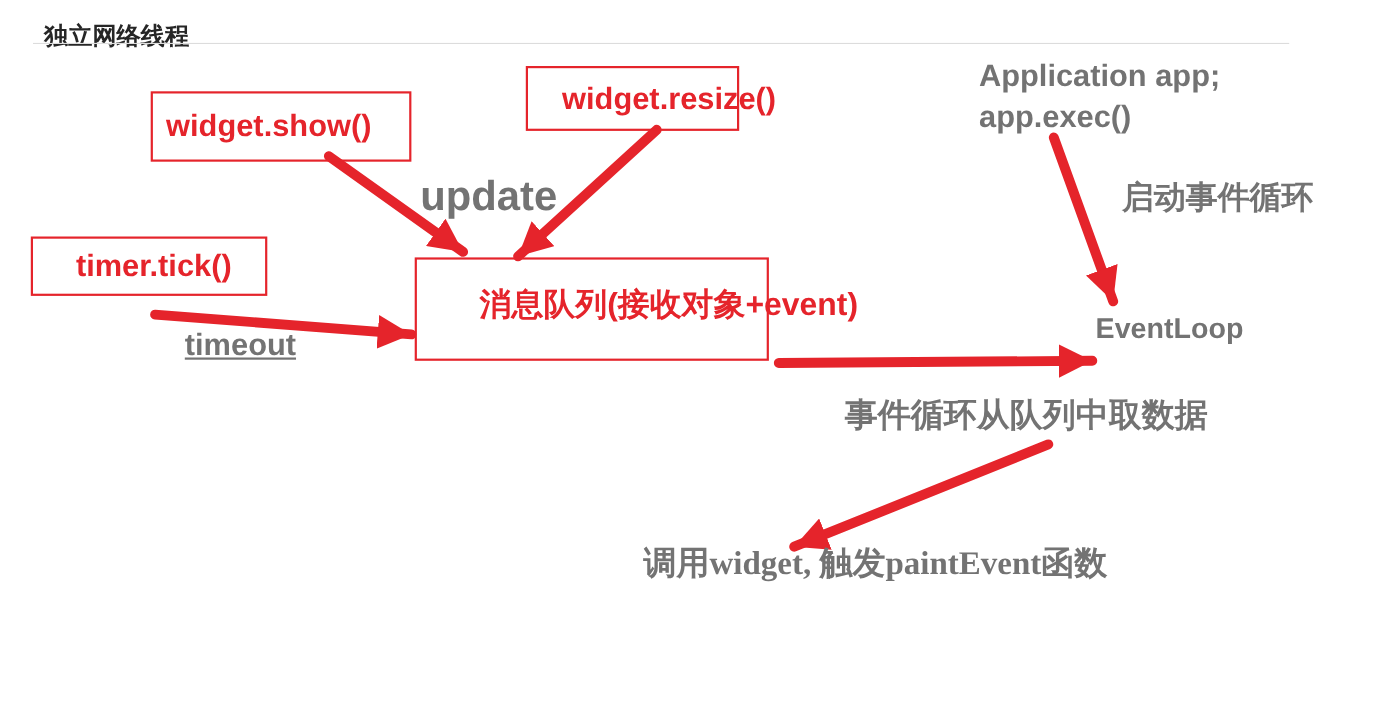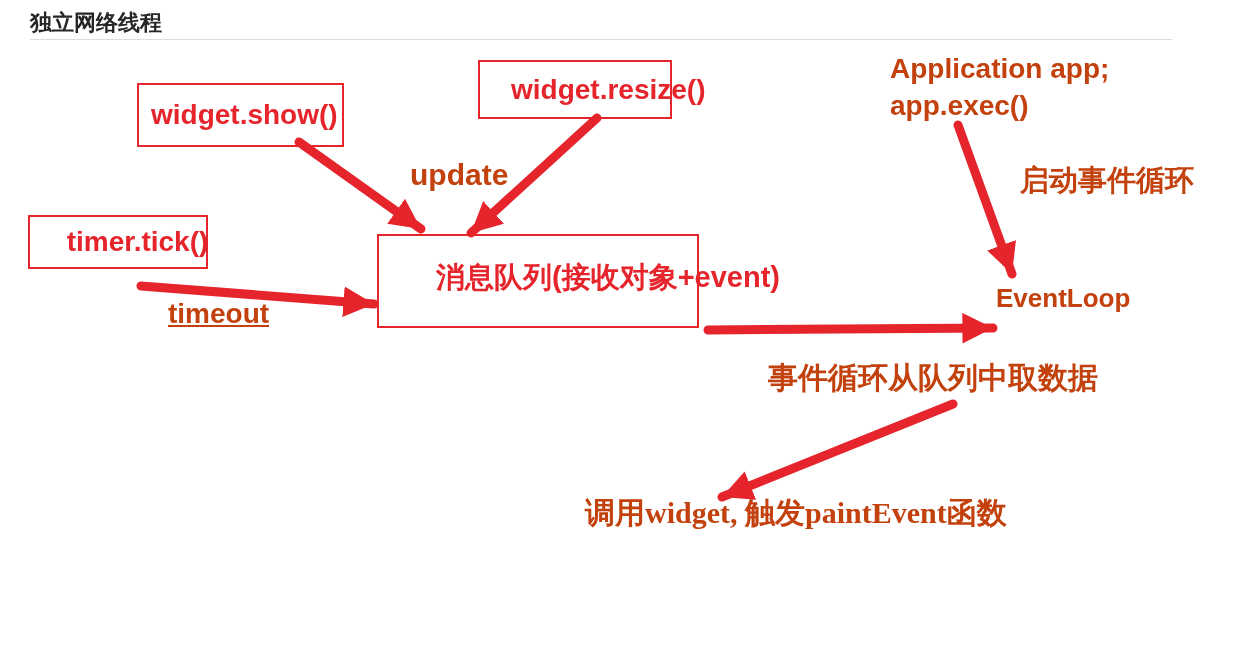--- a/index.html
+++ b/index.html
@@ -12,21 +12,21 @@
     position: relative;
     width: 1260px;
     height: 652px;
     background: #ffffff;
     overflow: hidden;
   }
   .page-title {
     position: absolute;
     left: 28px;
     top: 6px;
-    margin: 2px;
+    margin: 12px;
     font-size: 22px;
     font-weight: bold;
     color: #262626;
     white-space: nowrap;
   }
   .title-divider {
     position: absolute;
     left: 30px;
     top: 39px;
     width: 1142px;
@@ -50,34 +50,34 @@
   }
   .node-box .box-label {
     font-weight: bold;
     color: #e5242b;
     white-space: nowrap;
     line-height: 1;
   }
   .red-label {
     position: absolute;
     font-weight: bold;
-    color: #c2410c;
+    color: #737373;
     white-space: nowrap;
     line-height: 1;
   }
-  .box-widget-show   { left: 137px; top: 83px;  width: 207px; height: 64px; }
+  .box-widget-show   { left: 137px; top: 83px;  width: 237px; height: 64px; }
   .box-widget-show .box-label   { font-size: 28px; padding-left: 12px; }
   .box-widget-resize { left: 478px; top: 60px;  width: 194px; height: 59px; }
   .box-widget-resize .box-label { font-size: 28px; padding-left: 31px; }
-  .box-timer-tick    { left: 28px;  top: 215px; width: 180px; height: 54px; justify-content: center; }
+  .box-timer-tick    { left: 28px;  top: 215px; width: 215px; height: 54px; }
   .box-timer-tick .box-label    { font-size: 28px; padding-left: 39px; }
   .box-message-queue { left: 377px; top: 234px; width: 322px; height: 94px; padding-left: 47px; }
   .box-message-queue .box-label { font-size: 29px; padding-left: 10px; margin-top: -8px; }
 
-  .label-update        { left: 382px; top: 160px; font-size: 30px; margin-left: 28px; }
+  .label-update        { left: 382px; top: 160px; font-size: 38px; }
   .label-timeout       { left: 168px; top: 300px; font-size: 28px; text-decoration: underline; }
   .label-application   { left: 890px; top: 50px;  font-size: 28px; line-height: 37px; }
   .label-start-loop    { left: 1020px; top: 166px; font-size: 29px; text-align: center; }
   .label-event-loop    { left: 996px; top: 285px; font-size: 26px; }
   .label-fetch-queue   { left: 768px; top: 363px; font-size: 30px; }
   .label-invoke-widget { left: 585px; top: 498px; font-size: 30px; font-family: Liberation Serif, serif; }
 </style>
 </head>
 <body>
 

